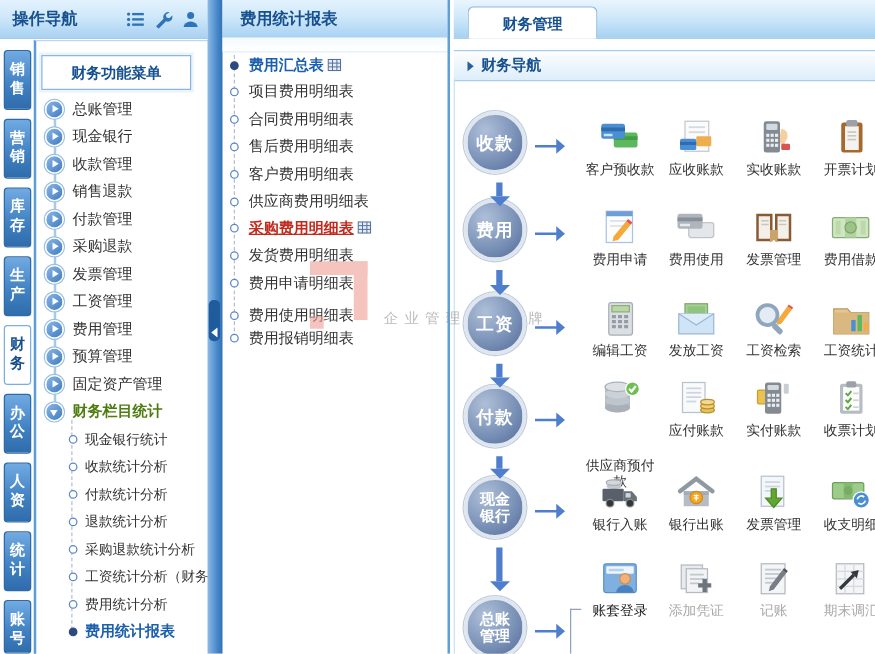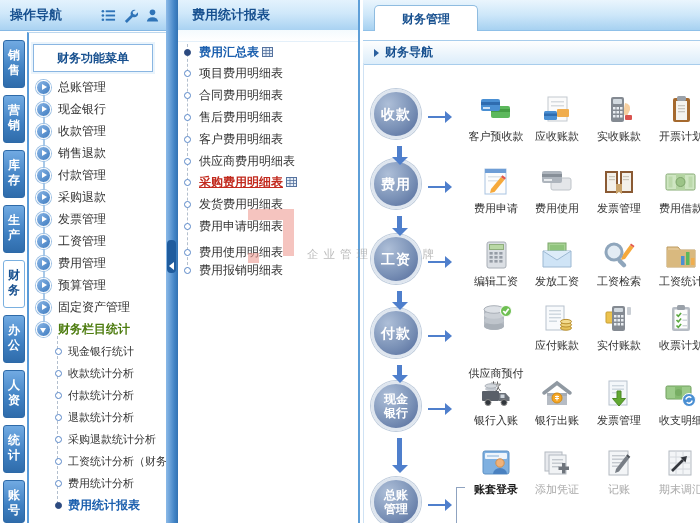--- a/index.html
+++ b/index.html
@@ -80,21 +80,21 @@
       border-left:8px solid transparent;border-right:8px solid transparent;}
   .rarrow{width:24px;height:14px;z-index:40;}
   .rarrow .line{position:absolute;left:0;top:6px;width:18px;height:2px;background:#4f7fcc;}
   .rarrow .head{position:absolute;right:0;top:1px;width:0;height:0;border-left:7px solid #4f7fcc;
       border-top:6px solid transparent;border-bottom:6px solid transparent;}
   .cell{width:62px;display:flex;flex-direction:column;align-items:center;cursor:pointer;z-index:10;}
   .cell svg{display:block;}
   .cell .clbl{margin-top:5px;font-size:11px;color:#333;white-space:nowrap;text-align:center;line-height:13px;}
   .cell .clbl.wrap{white-space:normal;width:60px;}
   .cell .clbl.dim{color:#a9a9a9;}
-  .cell .clbl.emph{color:#1a1a1a;font-weight:bold;}
+  .cell .clbl.emph{color:#1a1a1a;font-weight:normal;}
   .bracket{background:#8fa3c0;z-index:40;}
   
   .wm{left:246px;top:204px;width:230px;height:62px;opacity:.6;z-index:30;pointer-events:none;}
   .wm .logo{position:absolute;left:2px;top:5px;width:35px;height:36px;
       border-top:11px solid #ef9d95;border-right:11px solid #ef9d95;}
   .wm .logo2{position:absolute;left:2px;top:49px;width:11px;height:10px;background:#ef9d95;}
   .wm .t1{position:absolute;left:58px;top:2px;font-size:33px;font-weight:bold;color:#e4513f;
       letter-spacing:2px;white-space:nowrap;}
   .wm .t2{position:absolute;left:61px;top:43px;font-size:11.5px;color:#8e8e8e;letter-spacing:5px;white-space:nowrap;}
 </style>

